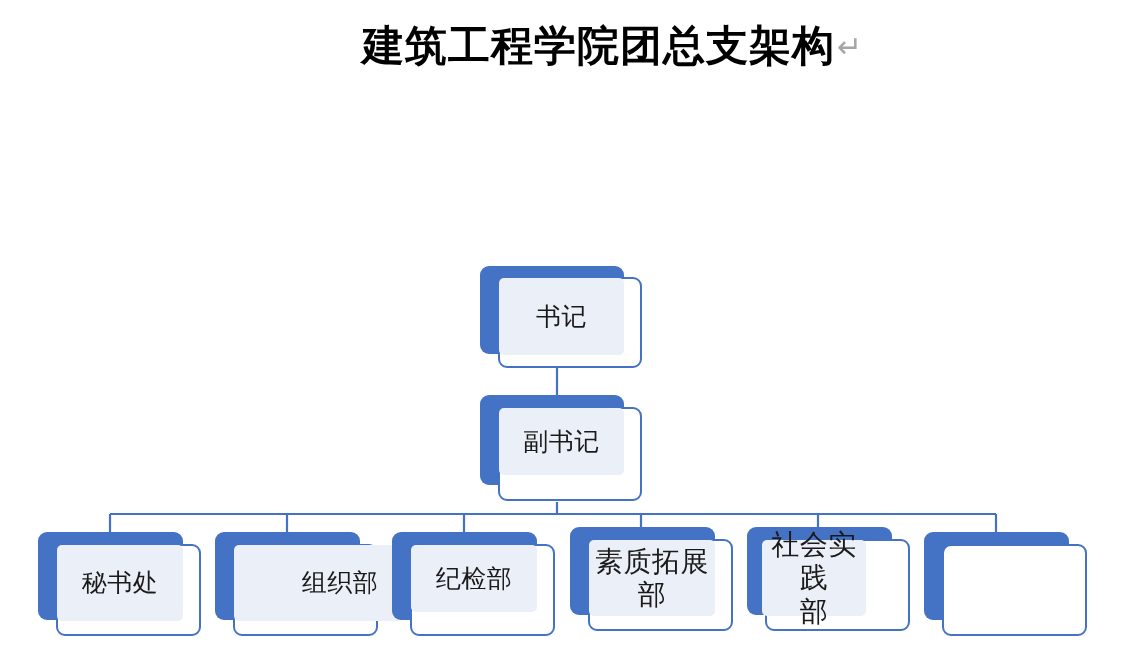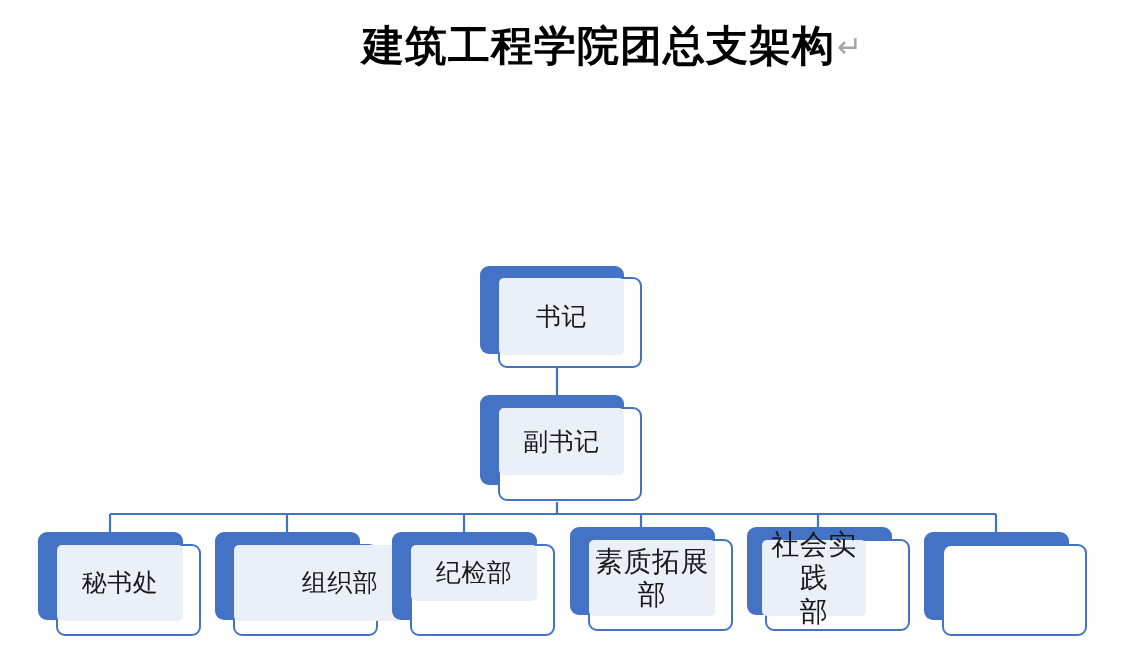--- a/index.html
+++ b/index.html
@@ -152,21 +152,21 @@
     <div class="node-shadow" style="width:145px; height:88px;"></div>
     <div class="node-card" style="left:18px; top:12px; width:145px; height:92px;"></div>
     <div class="node-inner" style="left:19px; top:13px; width:126px; height:76px;padding-left:43px;">
       <span class="node-label">组织部</span>
     </div>
   </div>
 
   <div class="node" style="left:392px; top:488px; width:164px; height:106px;">
     <div class="node-shadow" style="width:145px; height:88px;"></div>
     <div class="node-card" style="left:18px; top:12px; width:145px; height:92px;"></div>
-    <div class="node-inner" style="left:19px; top:13px; width:126px; height:56px;">
+    <div class="node-inner" style="left:19px; top:13px; width:126px; height:67px;">
       <span class="node-label">纪检部</span>
     </div>
   </div>
 
   <div class="node" style="left:570px; top:483px; width:164px; height:106px;">
     <div class="node-shadow" style="width:145px; height:88px;"></div>
     <div class="node-card" style="left:18px; top:12px; width:145px; height:92px;"></div>
     <div class="node-inner" style="left:19px; top:13px; width:126px; height:76px;">
       <span class="node-label two-line">素质拓展
 部</span>

